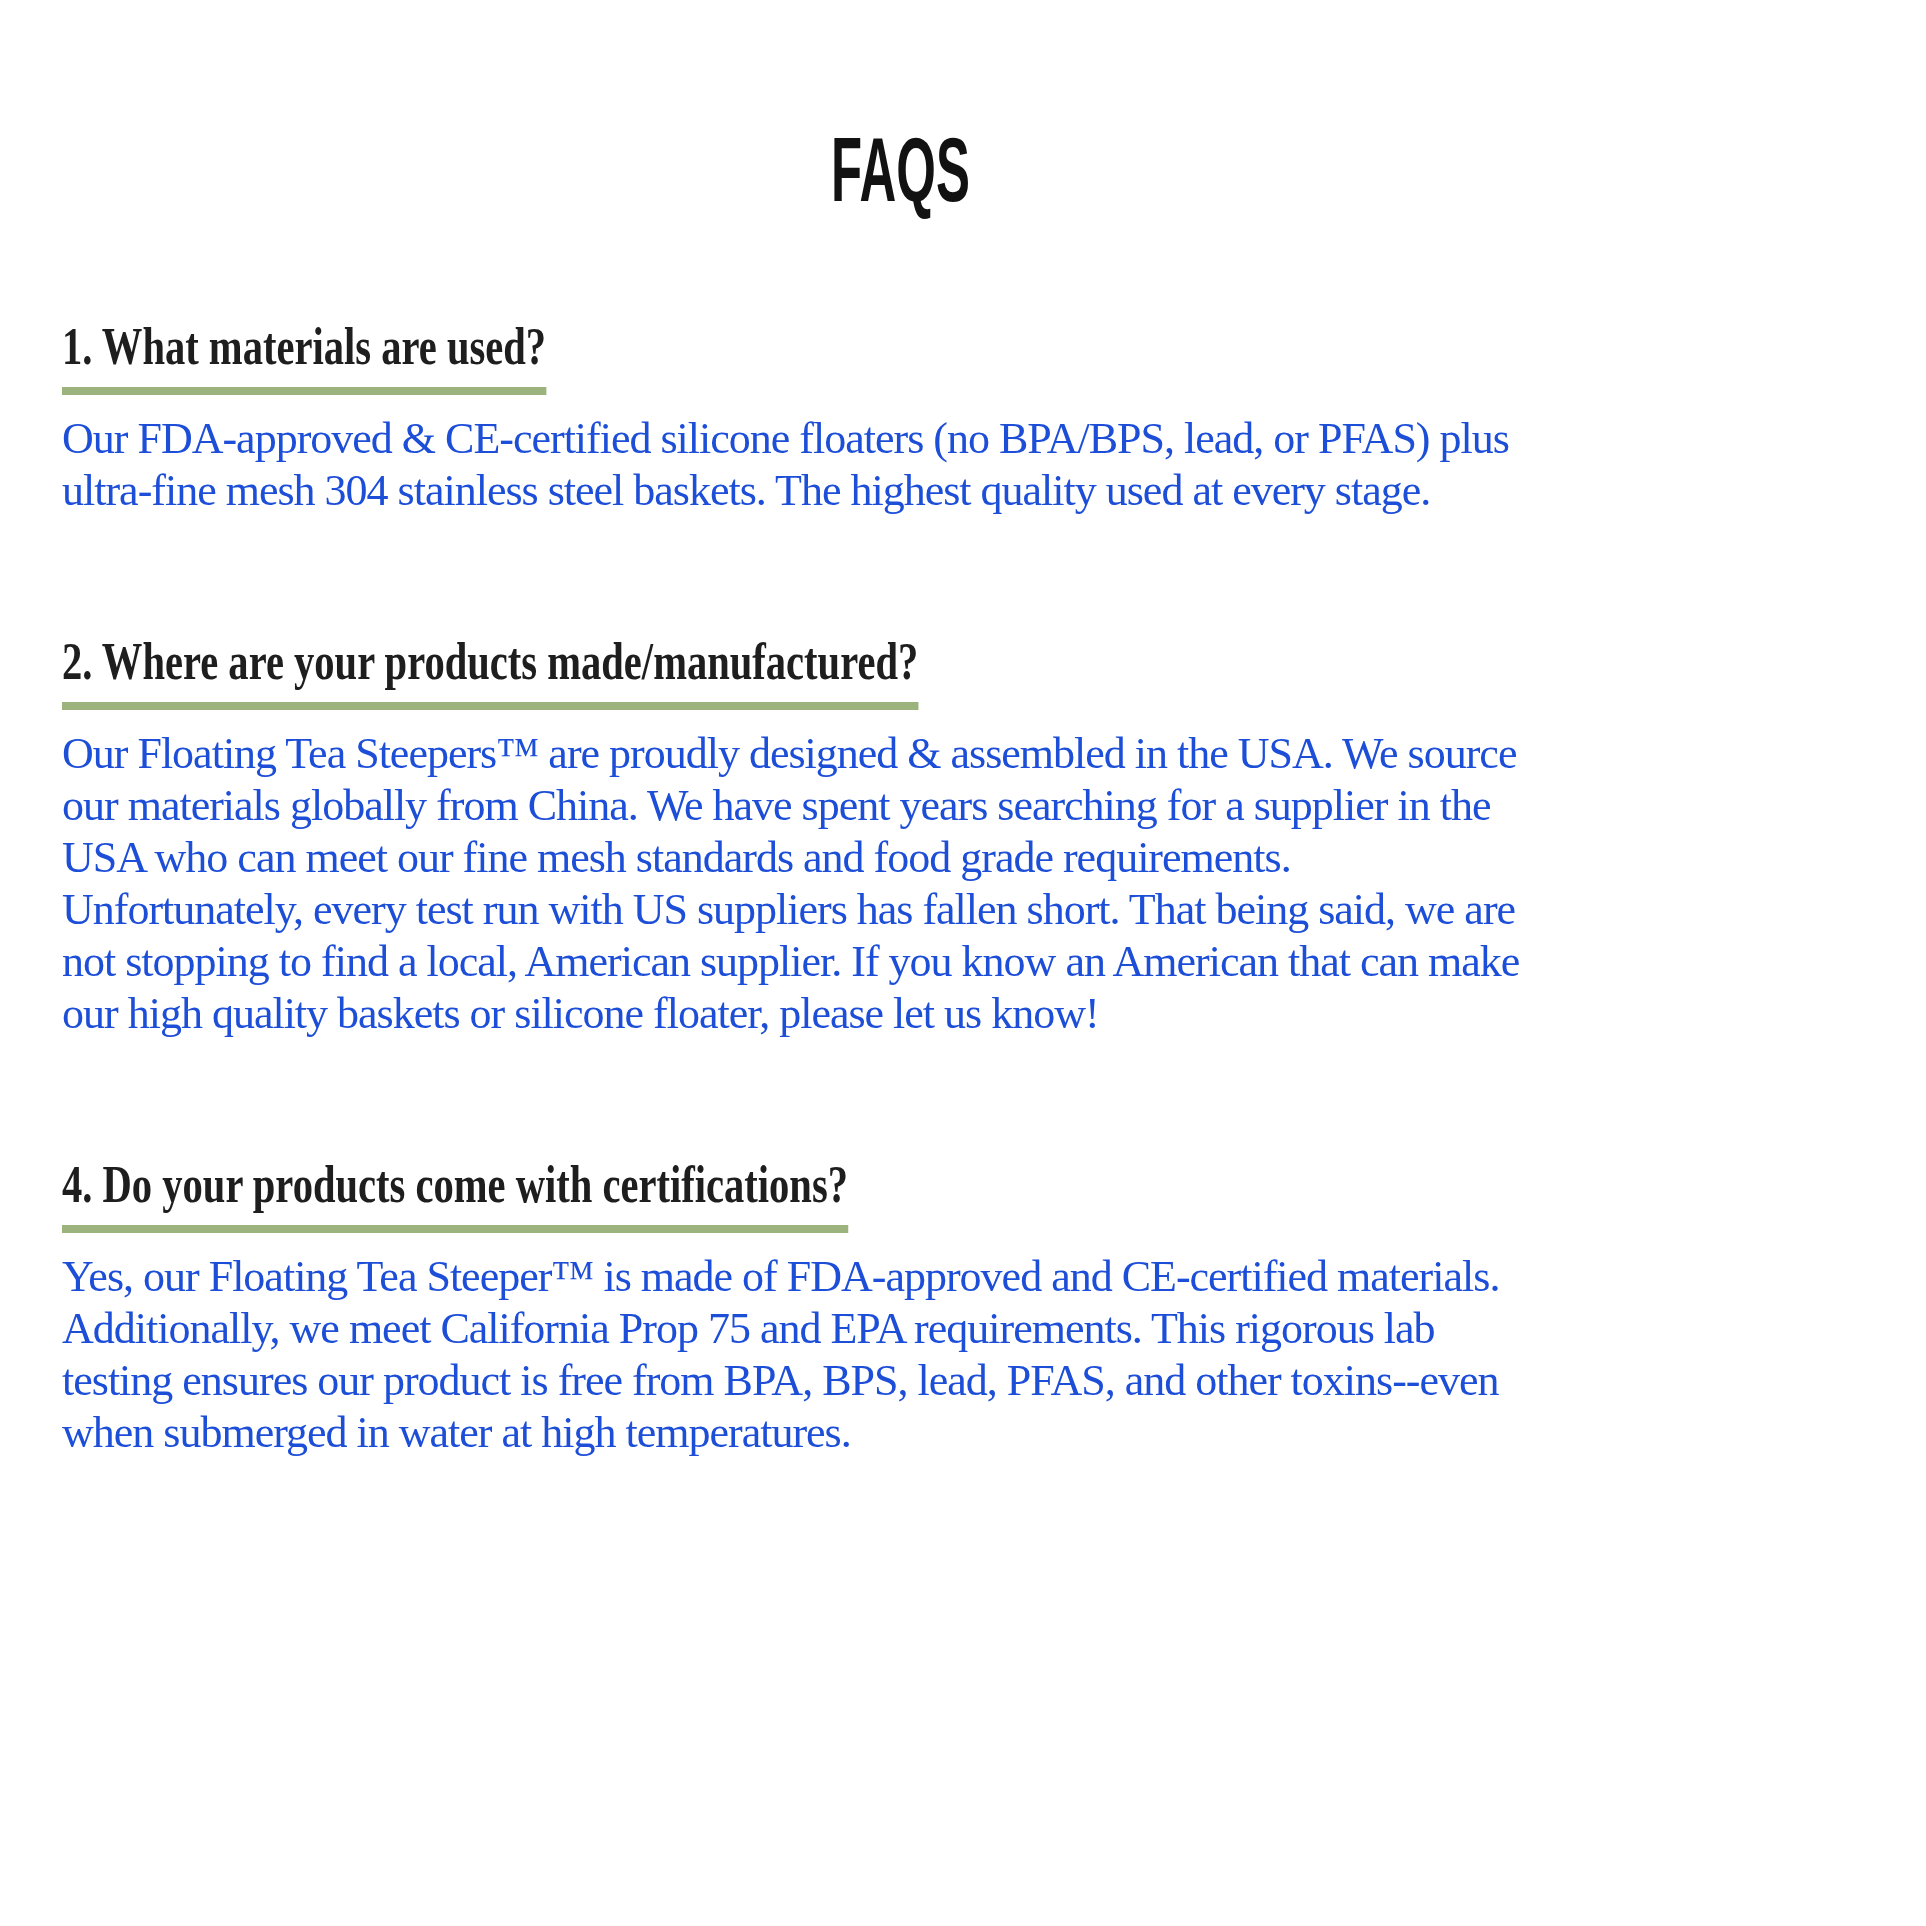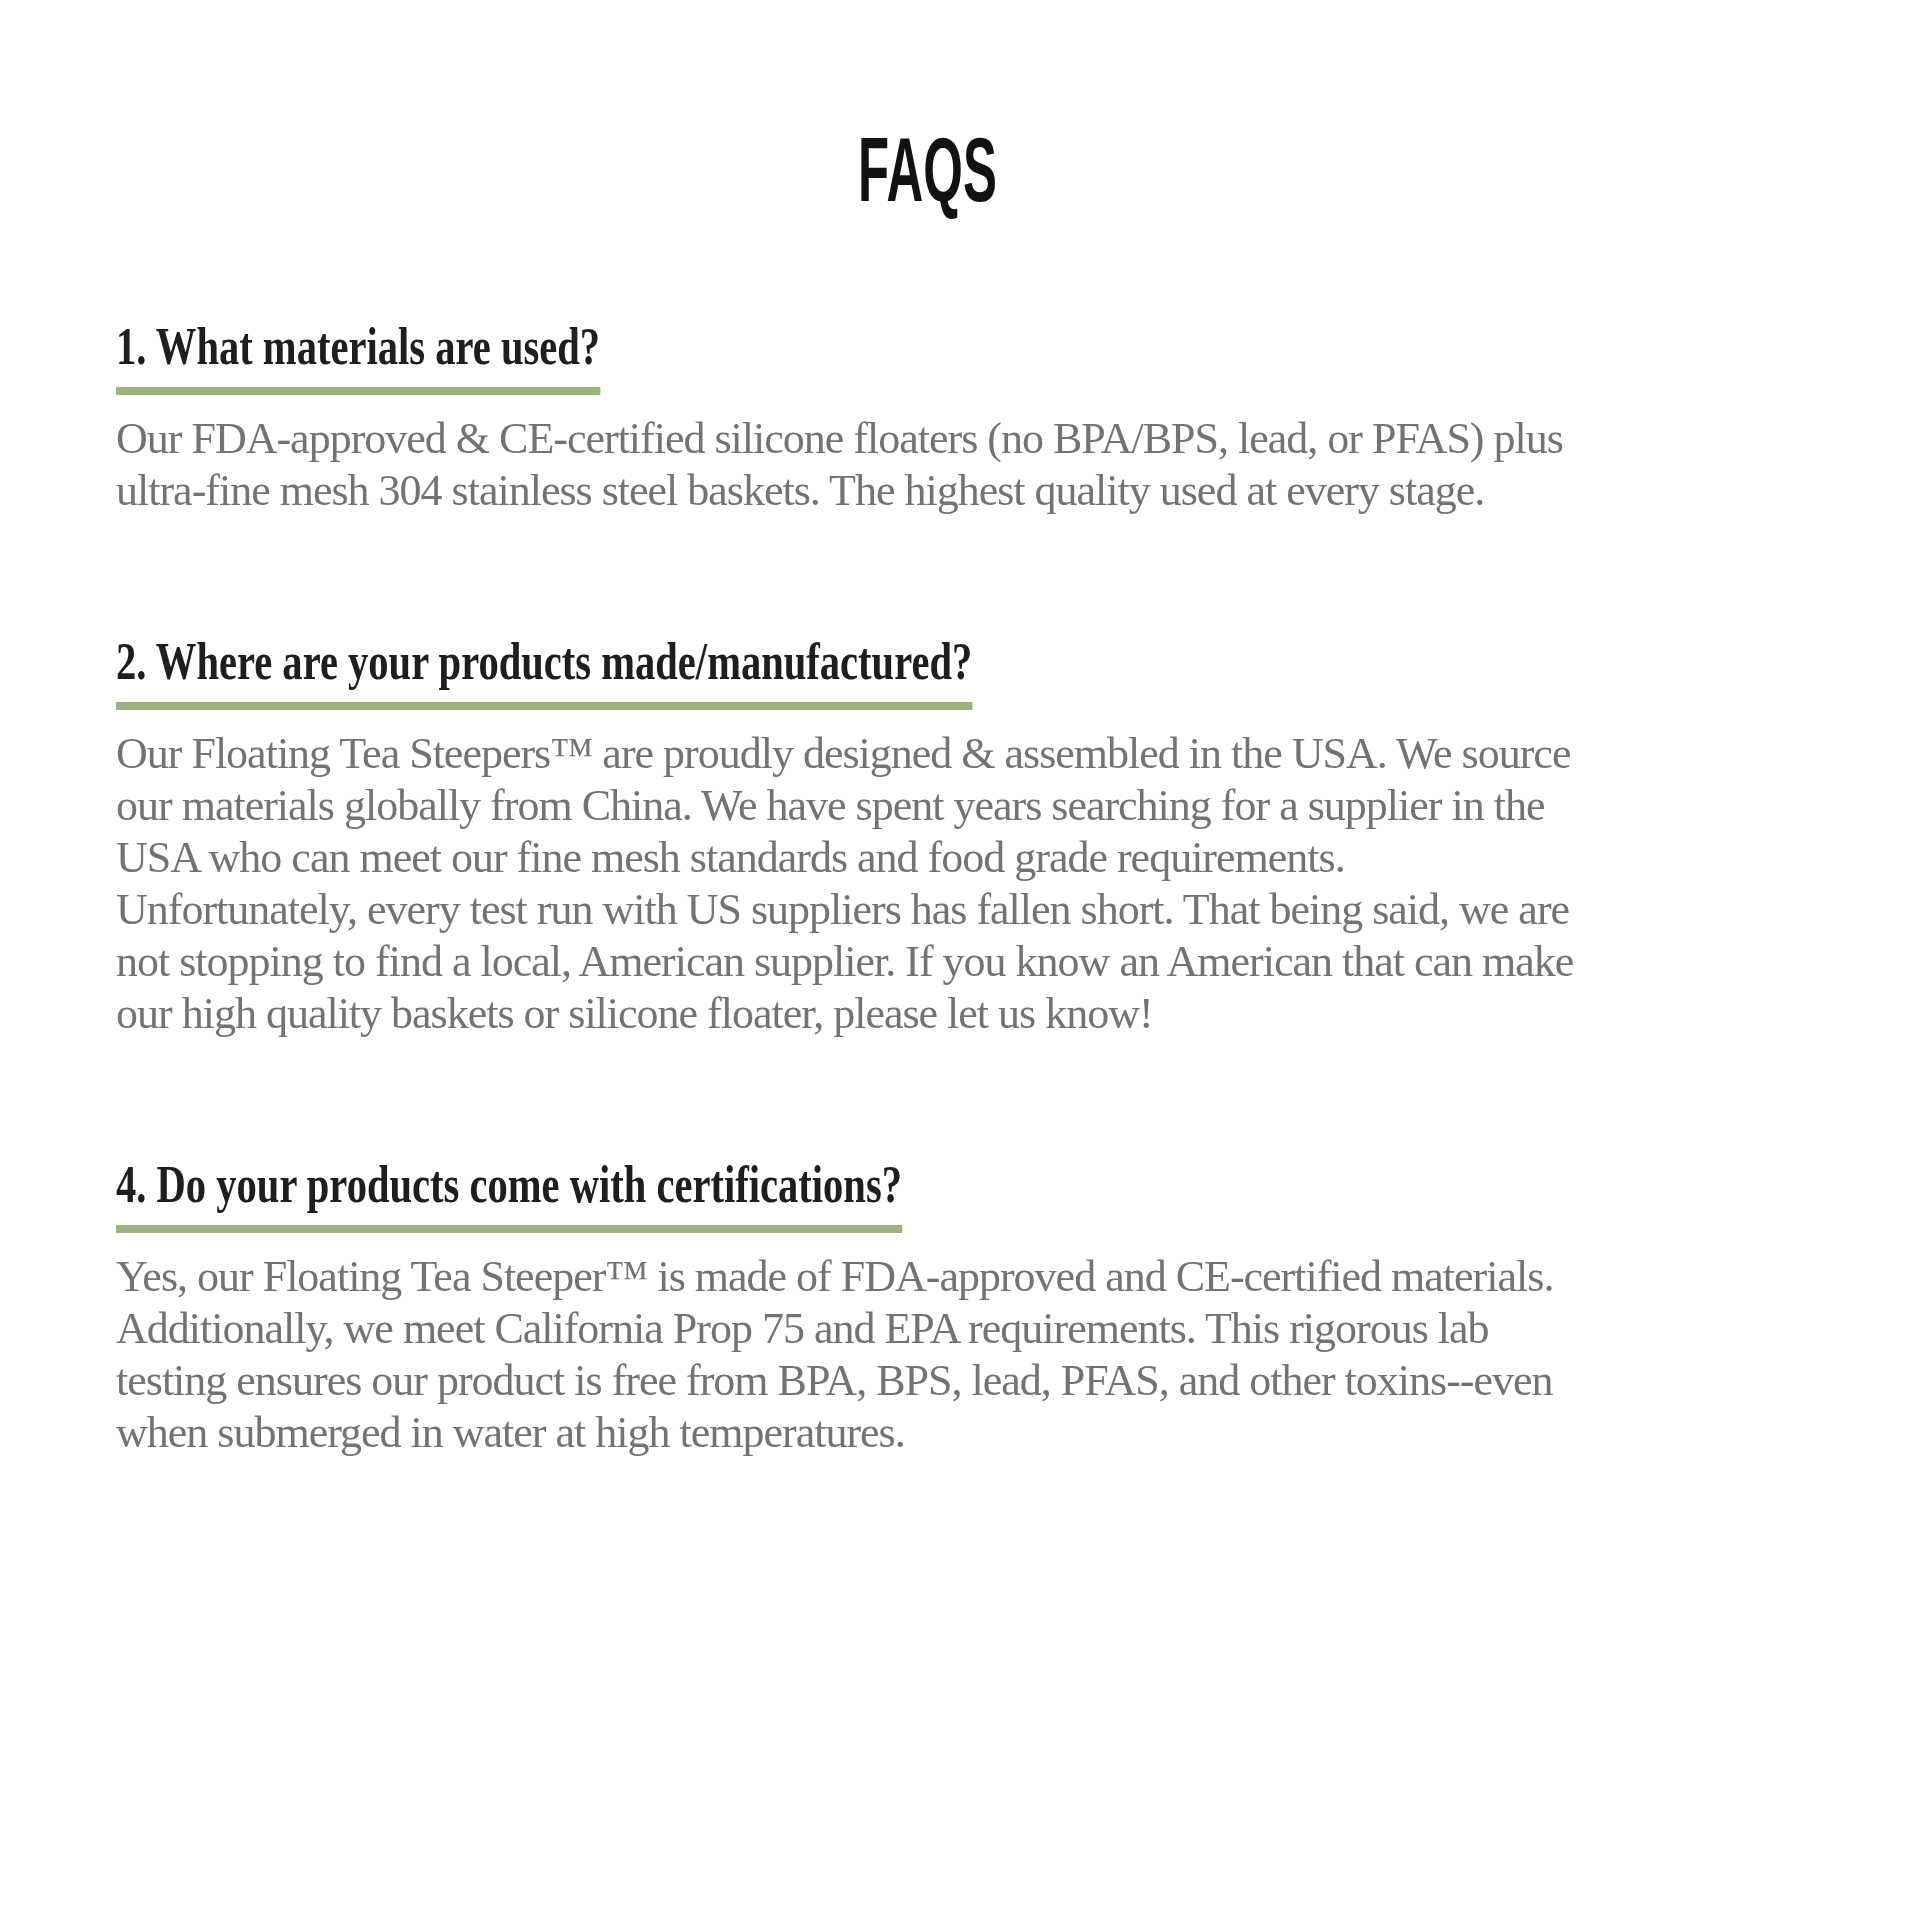--- a/index.html
+++ b/index.html
@@ -8,21 +8,21 @@
     background: #ffffff;
   }
   body {
     width: 1927px;
     height: 1927px;
     font-family: "Liberation Serif", "DejaVu Serif", serif;
     color: #1e1e1e;
     overflow: hidden;
   }
   .page {
-    padding-left: 116px;
+    padding-left: 62px;
     overflow: hidden;
     height: 100%;
     box-sizing: border-box;
   }
   .title {
     margin: 124px 188px 0 0;
     text-align: center;
     font-family: "Liberation Sans", "DejaVu Sans", sans-serif;
     font-weight: 700;
     font-size: 91px;
@@ -51,21 +51,21 @@
   }
   section.faq:first-of-type .question {
     margin-top: 106px;
   }
   .answer {
     margin: 18px 0 0 0;
     font-size: 44px;
     line-height: 52px;
     letter-spacing: -1px;
     white-space: pre;
-    color: #737373;
+    color: #1d4ed8;
   }
 </style>
 </head>
 <body>
 
 <div class="page">
 
   <h1 class="title">FAQS</h1>
 
   <section class="faq">

